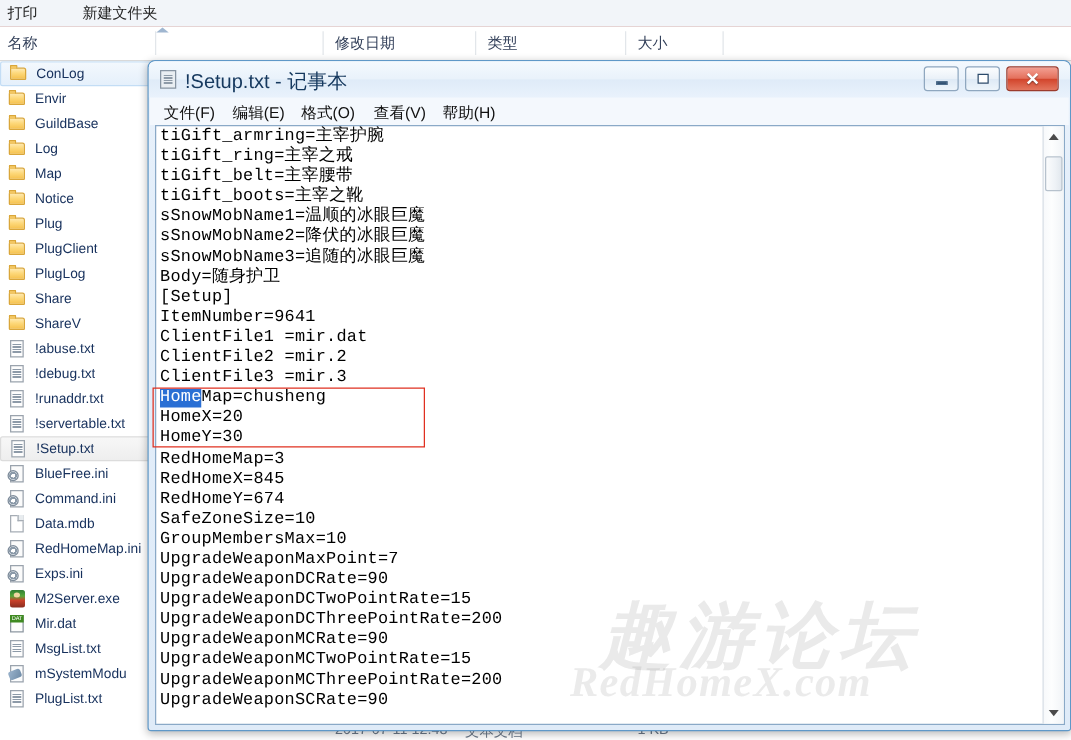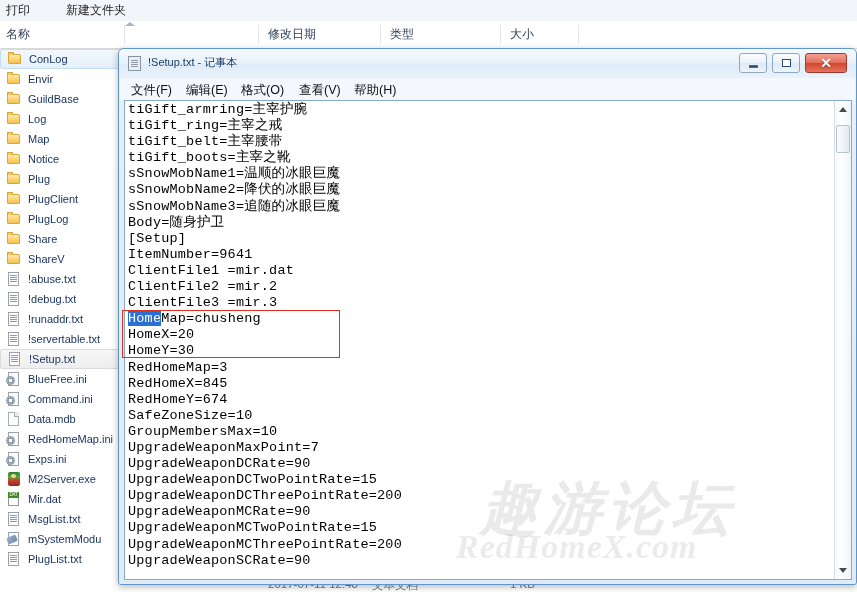--- a/index.html
+++ b/index.html
@@ -298,21 +298,21 @@
   #np-title-icon::after {
     content: "";
     position: absolute;
     left: 2px; top: 3px;
     width: 7px; height: 8px;
     background: repeating-linear-gradient(to bottom, #8e9ba8 0 1px, transparent 1px 2px);
   }
   #np-title-text {
     position: absolute;
     left: 29px; top: 6px;
-    font-size: 11px;
+    font-size: 16px;
     color: #15385e;
     white-space: nowrap;
   }
   .win-btn {
     position: absolute;
     top: 4px;
     width: 28px; height: 20px;
     border: 1px solid #8fa7bf;
     border-radius: 3px;
     box-sizing: border-box;

